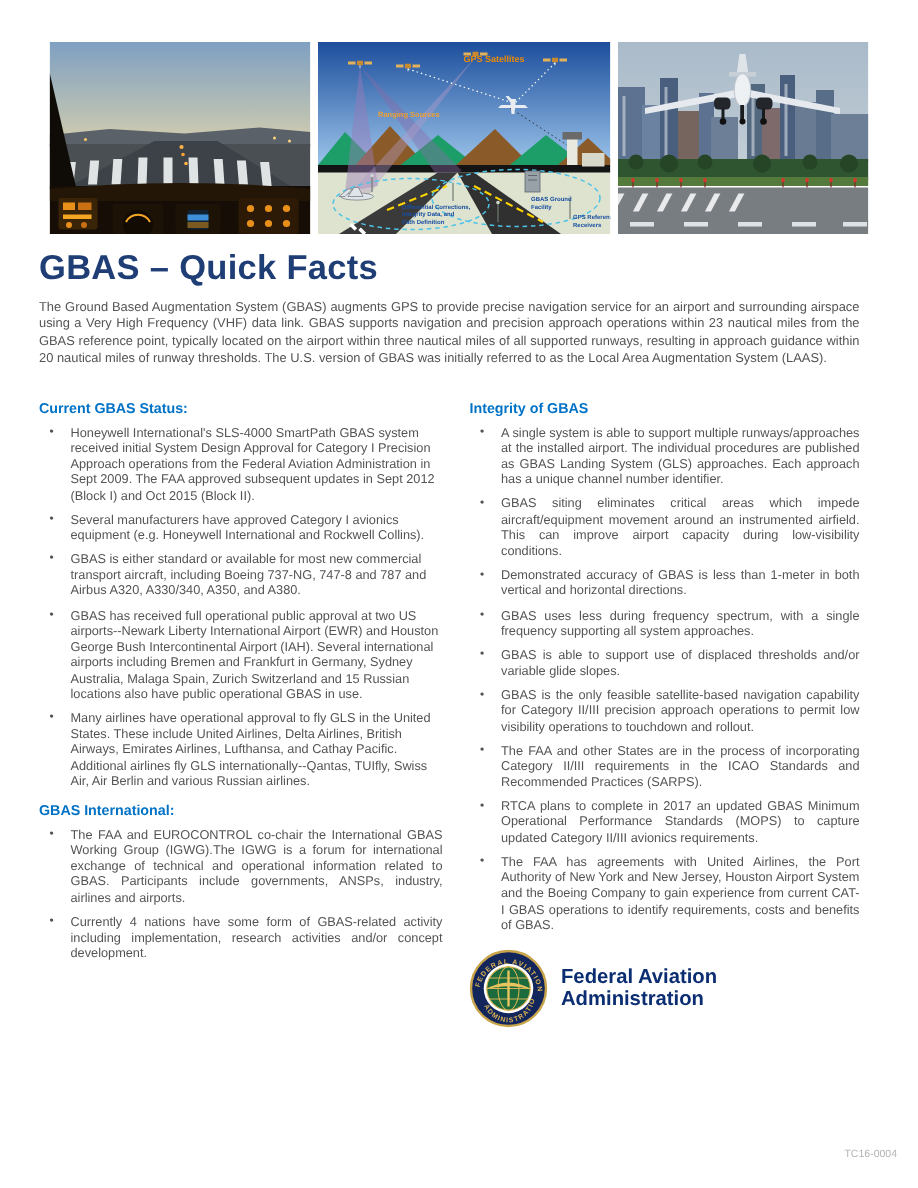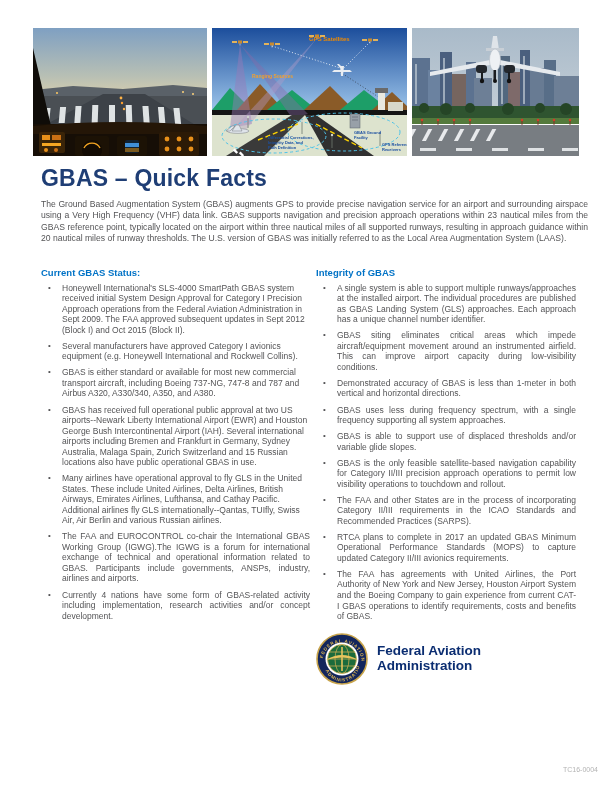--- a/index.html
+++ b/index.html
@@ -4,24 +4,24 @@
 <style>
   html,body{margin:0;padding:0;background:#ffffff;}
   .page{
     position:relative;width:612px;height:792px;background:#ffffff;
     font-family:"Liberation Sans",sans-serif;overflow:hidden;margin:0 auto;
   }
   
   .photo-strip{position:absolute;top:28px;left:33px;width:546px;height:128px;display:flex;gap:5px;}
   .photo{height:128px;overflow:hidden;flex:none;}
   
-  .main{position:absolute;top:165px;left:41px;width:547px;}
+  .main{position:absolute;top:165px;left:26px;width:547px;}
   h1{margin:0 0 7px 0;font-size:23px;font-weight:bold;color:#1f3e75;letter-spacing:.2px;}
   .intro{margin:0 0 22px 0;font-size:8.6px;line-height:1.33;color:#545456;text-align:justify;}
-  .columns{display:flex;gap:6px;}
+  .columns{display:flex;gap:18px;}
   .col-left{width:269px;flex:none;}
   .col-right{width:260px;flex:none;}
   h2{margin:9px 0 5px 0;font-size:9.5px;font-weight:bold;color:#0072c6;}
   .section:first-child h2{margin-top:0;}
   .bullet{display:flex;margin:0 0 5.5px 0;font-size:8.5px;line-height:1.24;color:#545456;}
   .bullet .marker{width:21px;flex:none;box-sizing:border-box;padding-left:7px;font-size:8px;}
   .bullet .text{flex:1;}
   .justify .text{text-align:justify;}
   .more-info{margin:9px 0 0 0;font-size:8.7px;font-weight:bold;font-style:italic;color:#0072c6;}
   .more-info a{color:#0072c6;text-decoration:none;}
@@ -315,20 +315,21 @@
           <div class="bullet">
               <span class="marker">•</span>
               <span class="text">GBAS has received full operational public approval at two US airports--Newark Liberty International Airport (EWR) and Houston George Bush Intercontinental Airport (IAH). Several international airports including Bremen and Frankfurt in Germany, Sydney Australia, Malaga Spain, Zurich Switzerland and 15 Russian locations also have public operational GBAS in use.</span>
             </div>
           <div class="bullet">
               <span class="marker">•</span>
               <span class="text">Many airlines have operational approval to fly GLS in the United States. These include United Airlines, Delta Airlines, British Airways, Emirates Airlines, Lufthansa, and Cathay Pacific. Additional airlines fly GLS internationally--Qantas, TUIfly, Swiss Air, Air Berlin and various Russian airlines.</span>
             </div>
         </div>
         <div class="section">
+          <h2>GBAS International:</h2>
           <div class="bullet justify">
               <span class="marker">•</span>
               <span class="text">The FAA and EUROCONTROL co-chair the International GBAS Working Group (IGWG).The IGWG is a forum for international exchange of technical and operational information related to GBAS. Participants include governments, ANSPs, industry, airlines and airports.</span>
             </div>
           <div class="bullet justify">
               <span class="marker">•</span>
               <span class="text">Currently 4 nations have some form of GBAS-related activity including implementation, research activities and/or concept development.</span>
             </div>
         </div>
       </div>

